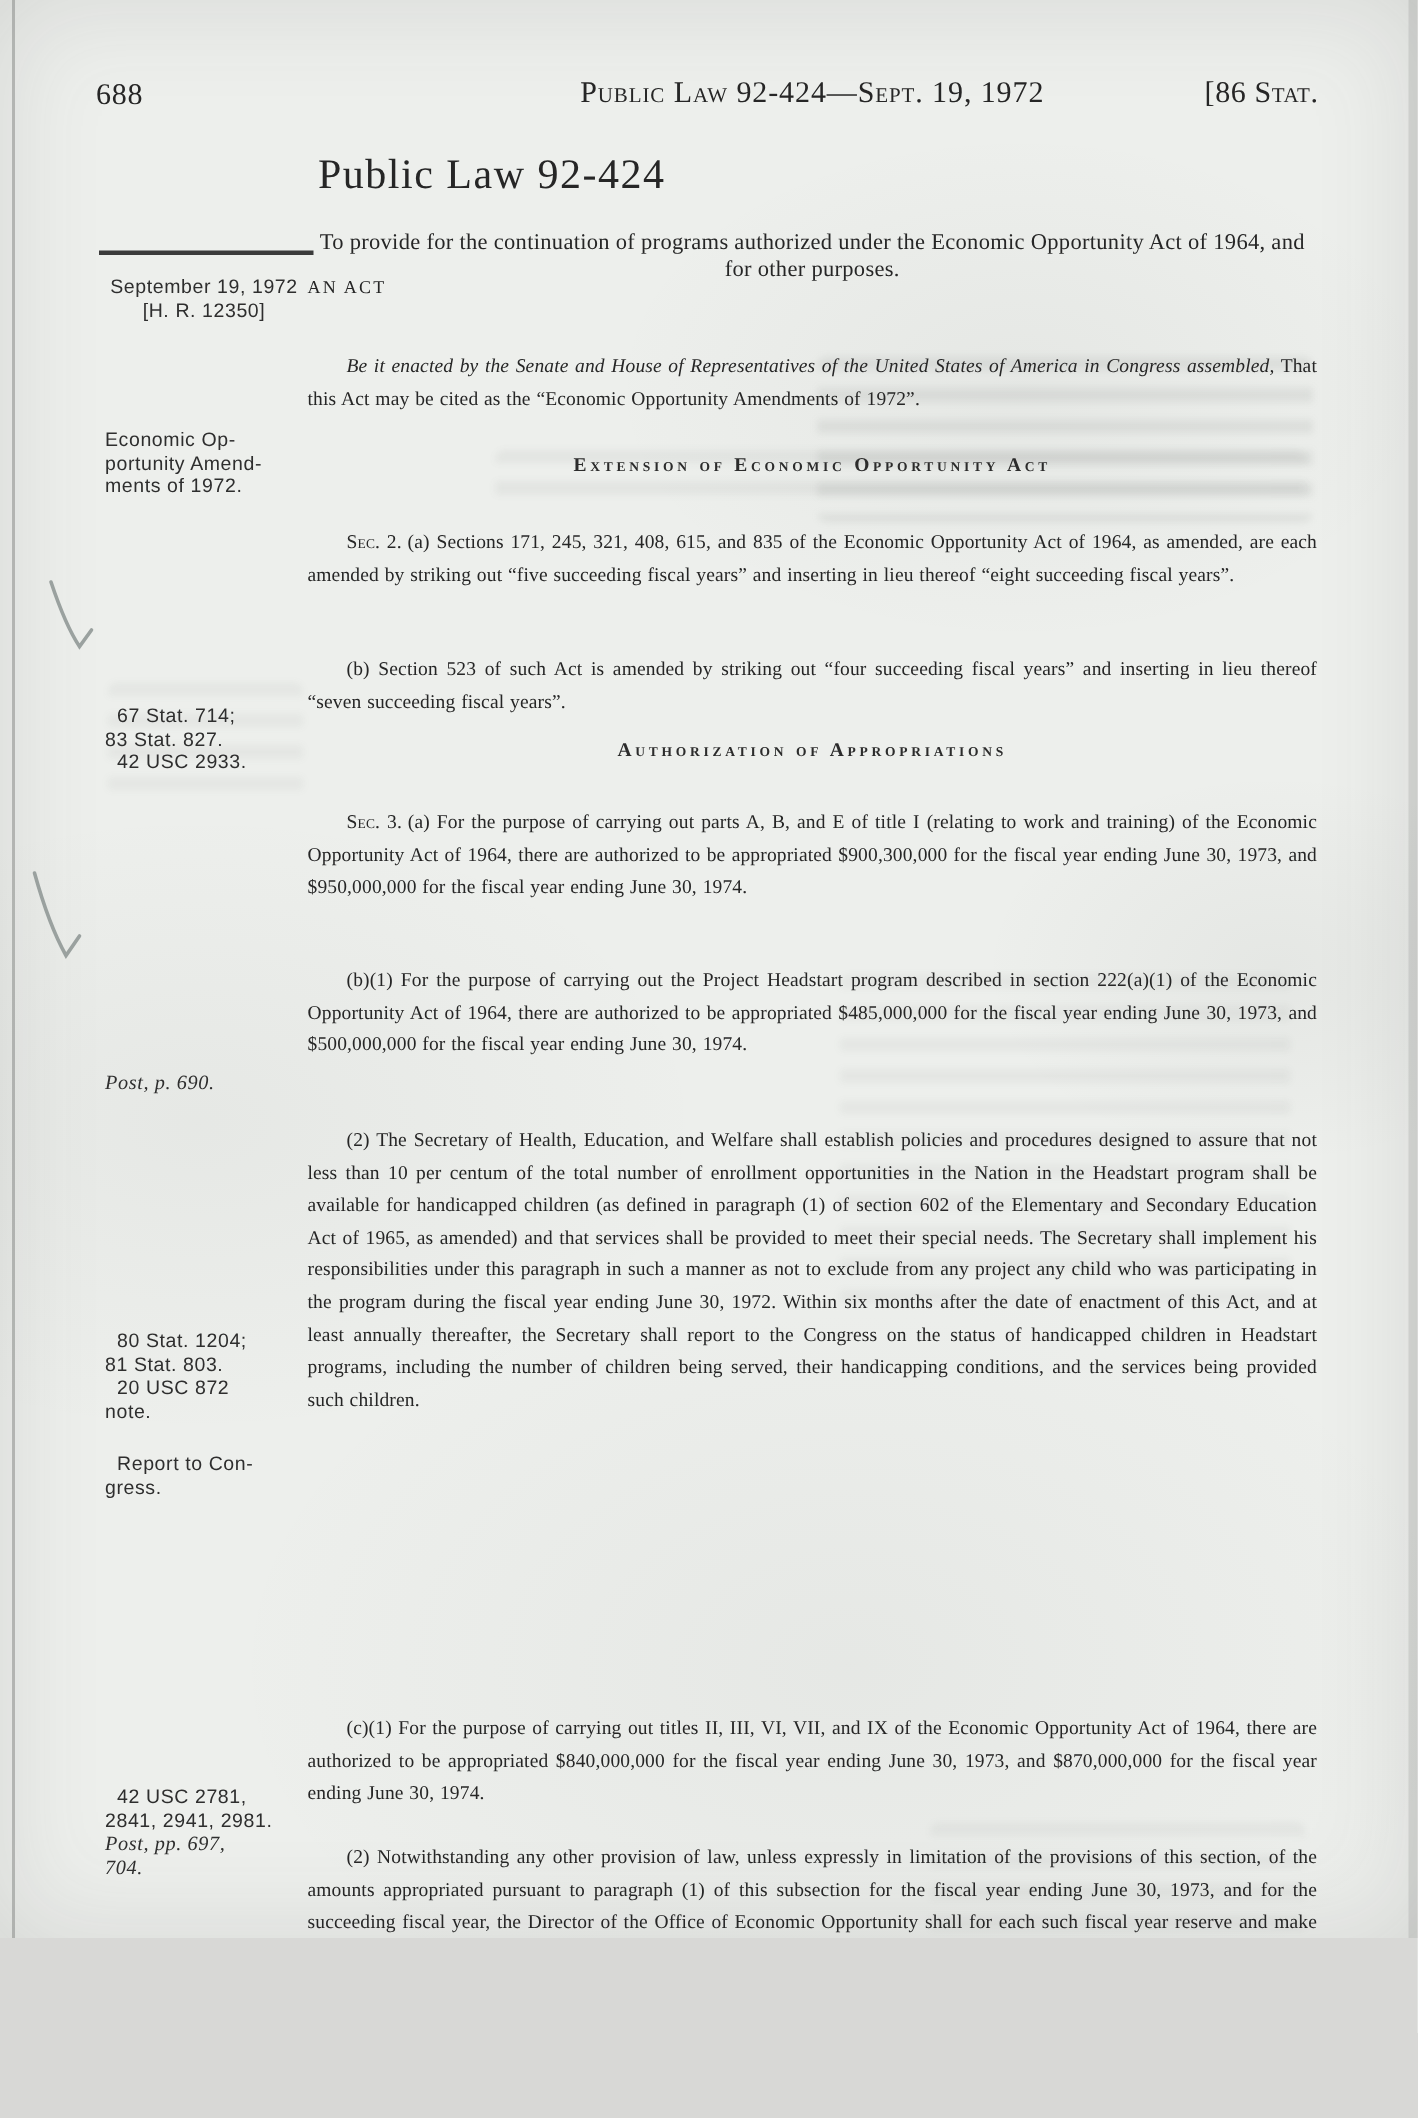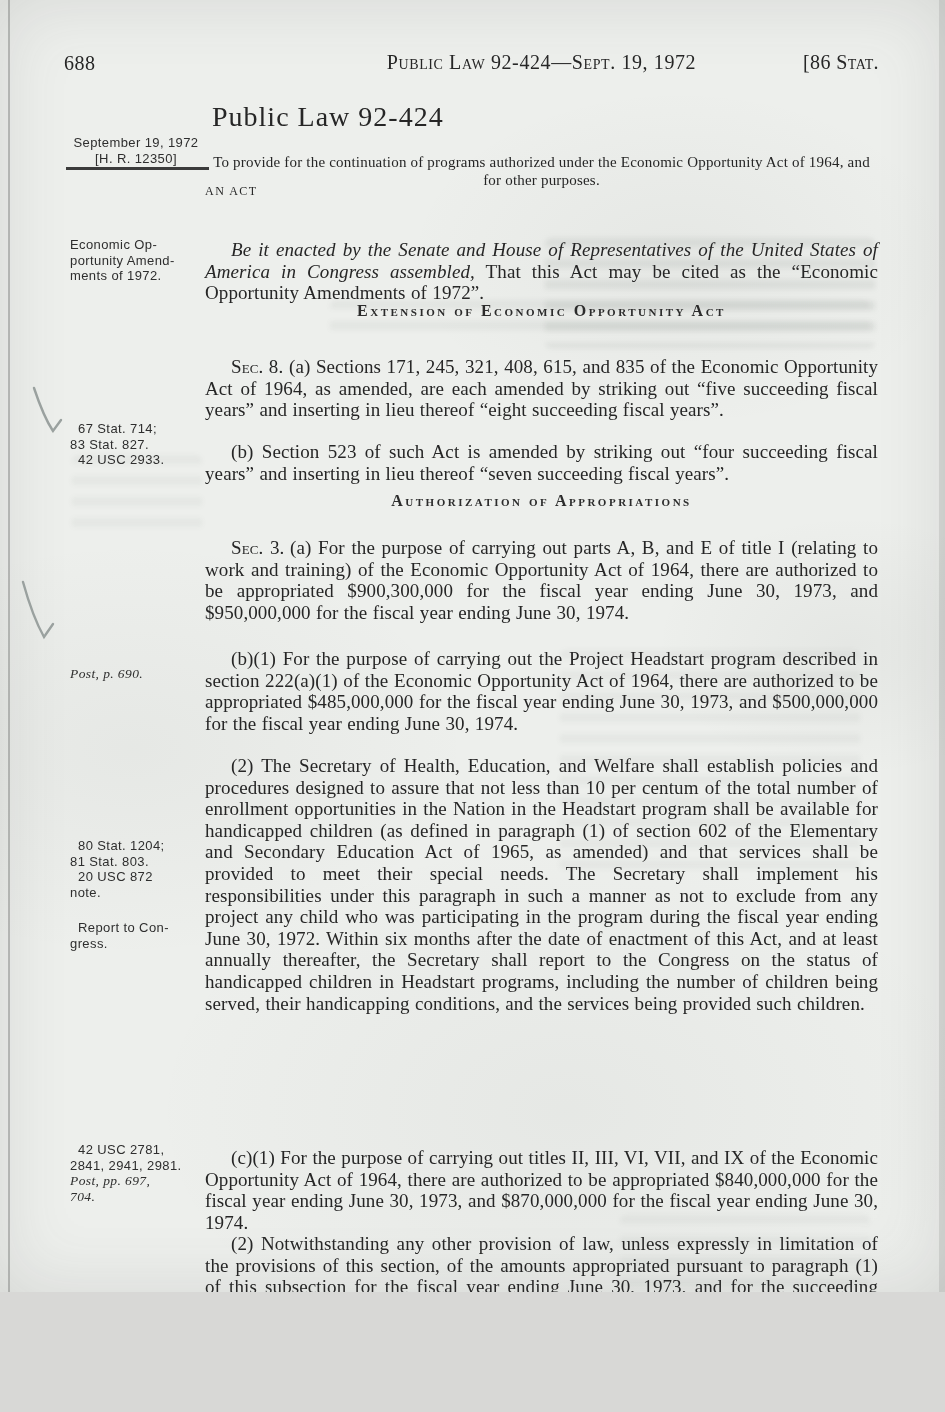--- a/index.html
+++ b/index.html
@@ -28,41 +28,41 @@
     position:absolute;left:205px;top:51px;width:673px;
     text-align:center;font-size:20px;font-variant:small-caps;letter-spacing:.6px;
   }
   .stat-head{position:absolute;right:66px;top:51px;font-size:20px;font-variant:small-caps;letter-spacing:.4px;}
 
   
   .margin-note{
     position:absolute;left:70px;width:136px;
     font-family:"Liberation Sans", sans-serif;
     font-size:13px;line-height:15.5px;letter-spacing:.4px;
-    color:#2e2e2e;white-space:pre-wrap;
+    color:#2e2e2e;white-space:pre-wrap;margin-top:48px;
   }
   .margin-note.center{left:62px;width:148px;text-align:center;}
   .margin-note.italic{font-style:italic;font-family:"Liberation Serif", serif;font-size:13.5px;}
   .margin-rule{position:absolute;left:66px;top:167px;width:143px;height:3px;background:#3b3b3b;}
 
   
   .law-title{position:absolute;left:212px;top:101px;font-size:28px;letter-spacing:1px;}
   .act-heading{position:absolute;left:205px;top:136px;width:673px;text-align:left;font-size:12px;letter-spacing:1.5px;margin-top:48px;}
   .act-purpose{position:absolute;left:205px;top:154px;width:673px;text-align:center;font-size:15px;line-height:17.5px;letter-spacing:.2px;}
   .body-par{
     position:absolute;left:205px;width:673px;
-    font-size:19px;line-height:21.6px;
+    font-size:13px;line-height:21.6px;
     text-align:justify;letter-spacing:.1px;word-spacing:.5px;
     text-indent:26px;
   }
   .body-par .ital{font-style:italic;}
   .seclabel{font-variant:small-caps;margin-right:.3em;}
   .crosshead{
     position:absolute;left:205px;width:673px;text-align:center;
-    font-size:16px;font-variant:small-caps;letter-spacing:2.5px;font-weight:bold;
+    font-size:13px;font-variant:small-caps;letter-spacing:2.5px;font-weight:bold;
     color:#2c2c2c;
   }
 
   
   .ghost{
     position:absolute;
     background:repeating-linear-gradient(180deg, rgba(118,124,120,.12) 0 9px, rgba(0,0,0,0) 9px 21px);
     filter:blur(2.5px);border-radius:6px;pointer-events:none;
   }
   .checkmark{position:absolute;pointer-events:none;}
@@ -119,21 +119,21 @@
   <div class="checkmark" style="left:18px;top:580px;">
     <svg width="38" height="60" viewBox="0 0 38 60">
       <path d="M5 2 C 10 20, 17 41, 26 57 L 35 44" fill="none" stroke="#9aa19f" stroke-width="2.4" stroke-linecap="round"></path>
     </svg>
   </div>
 
   <p class="body-par" style="top:220px;"><span class="ital">Be it enacted by the Senate and House of Representatives of the United States of America in Congress assembled,</span><span> That this Act may be cited as the “Economic Opportunity Amendments of 1972”.</span></p>
 
   <div class="crosshead" style="top:302px;">Extension of Economic Opportunity Act</div>
 
-  <p class="body-par" style="top:337px;"><span class="seclabel">Sec. 8.</span><span>(a) Sections 171, 245, 321, 408, 615, and 835 of the Economic Opportunity Act of 1964, as amended, are each amended by striking out “five succeeding fiscal years” and inserting in lieu thereof “eight succeeding fiscal years”.</span></p>
+  <p class="body-par" style="top:337px;"><span class="seclabel">Sec. 2.</span><span>(a) Sections 171, 245, 321, 408, 615, and 835 of the Economic Opportunity Act of 1964, as amended, are each amended by striking out “five succeeding fiscal years” and inserting in lieu thereof “eight succeeding fiscal years”.</span></p>
 
   <p class="body-par" style="top:422px;"><span>(b) Section 523 of such Act is amended by striking out “four succeeding fiscal years” and inserting in lieu thereof “seven succeeding fiscal years”.</span></p>
 
   <div class="crosshead" style="top:492px;">Authorization of Appropriations</div>
 
   <p class="body-par" style="top:521px;margin-top:16px;"><span class="seclabel">Sec. 3.</span><span>(a) For the purpose of carrying out parts A, B, and E of title I (relating to work and training) of the Economic Opportunity Act of 1964, there are authorized to be appropriated $900,300,000 for the fiscal year ending June 30, 1973, and $950,000,000 for the fiscal year ending June 30, 1974.</span></p>
 
   <p class="body-par" style="top:629px;"><span>(b)(1) For the purpose of carrying out the Project Headstart program described in section 222(a)(1) of the Economic Opportunity Act of 1964, there are authorized to be appropriated $485,000,000 for the fiscal year ending June 30, 1973, and $500,000,000 for the fiscal year ending June 30, 1974.</span></p>
 
   <p class="body-par" style="top:736px;"><span>(2) The Secretary of Health, Education, and Welfare shall establish policies and procedures designed to assure that not less than 10 per centum of the total number of enrollment opportunities in the Nation in the Headstart program shall be available for handicapped children (as defined in paragraph (1) of section 602 of the Elementary and Secondary Education Act of 1965, as amended) and that services shall be provided to meet their special needs. The Secretary shall implement his responsibilities under this paragraph in such a manner as not to exclude from any project any child who was participating in the program during the fiscal year ending June 30, 1972. Within six months after the date of enactment of this Act, and at least annually thereafter, the Secretary shall report to the Congress on the status of handicapped children in Headstart programs, including the number of children being served, their handicapping conditions, and the services being provided such children.</span></p>

